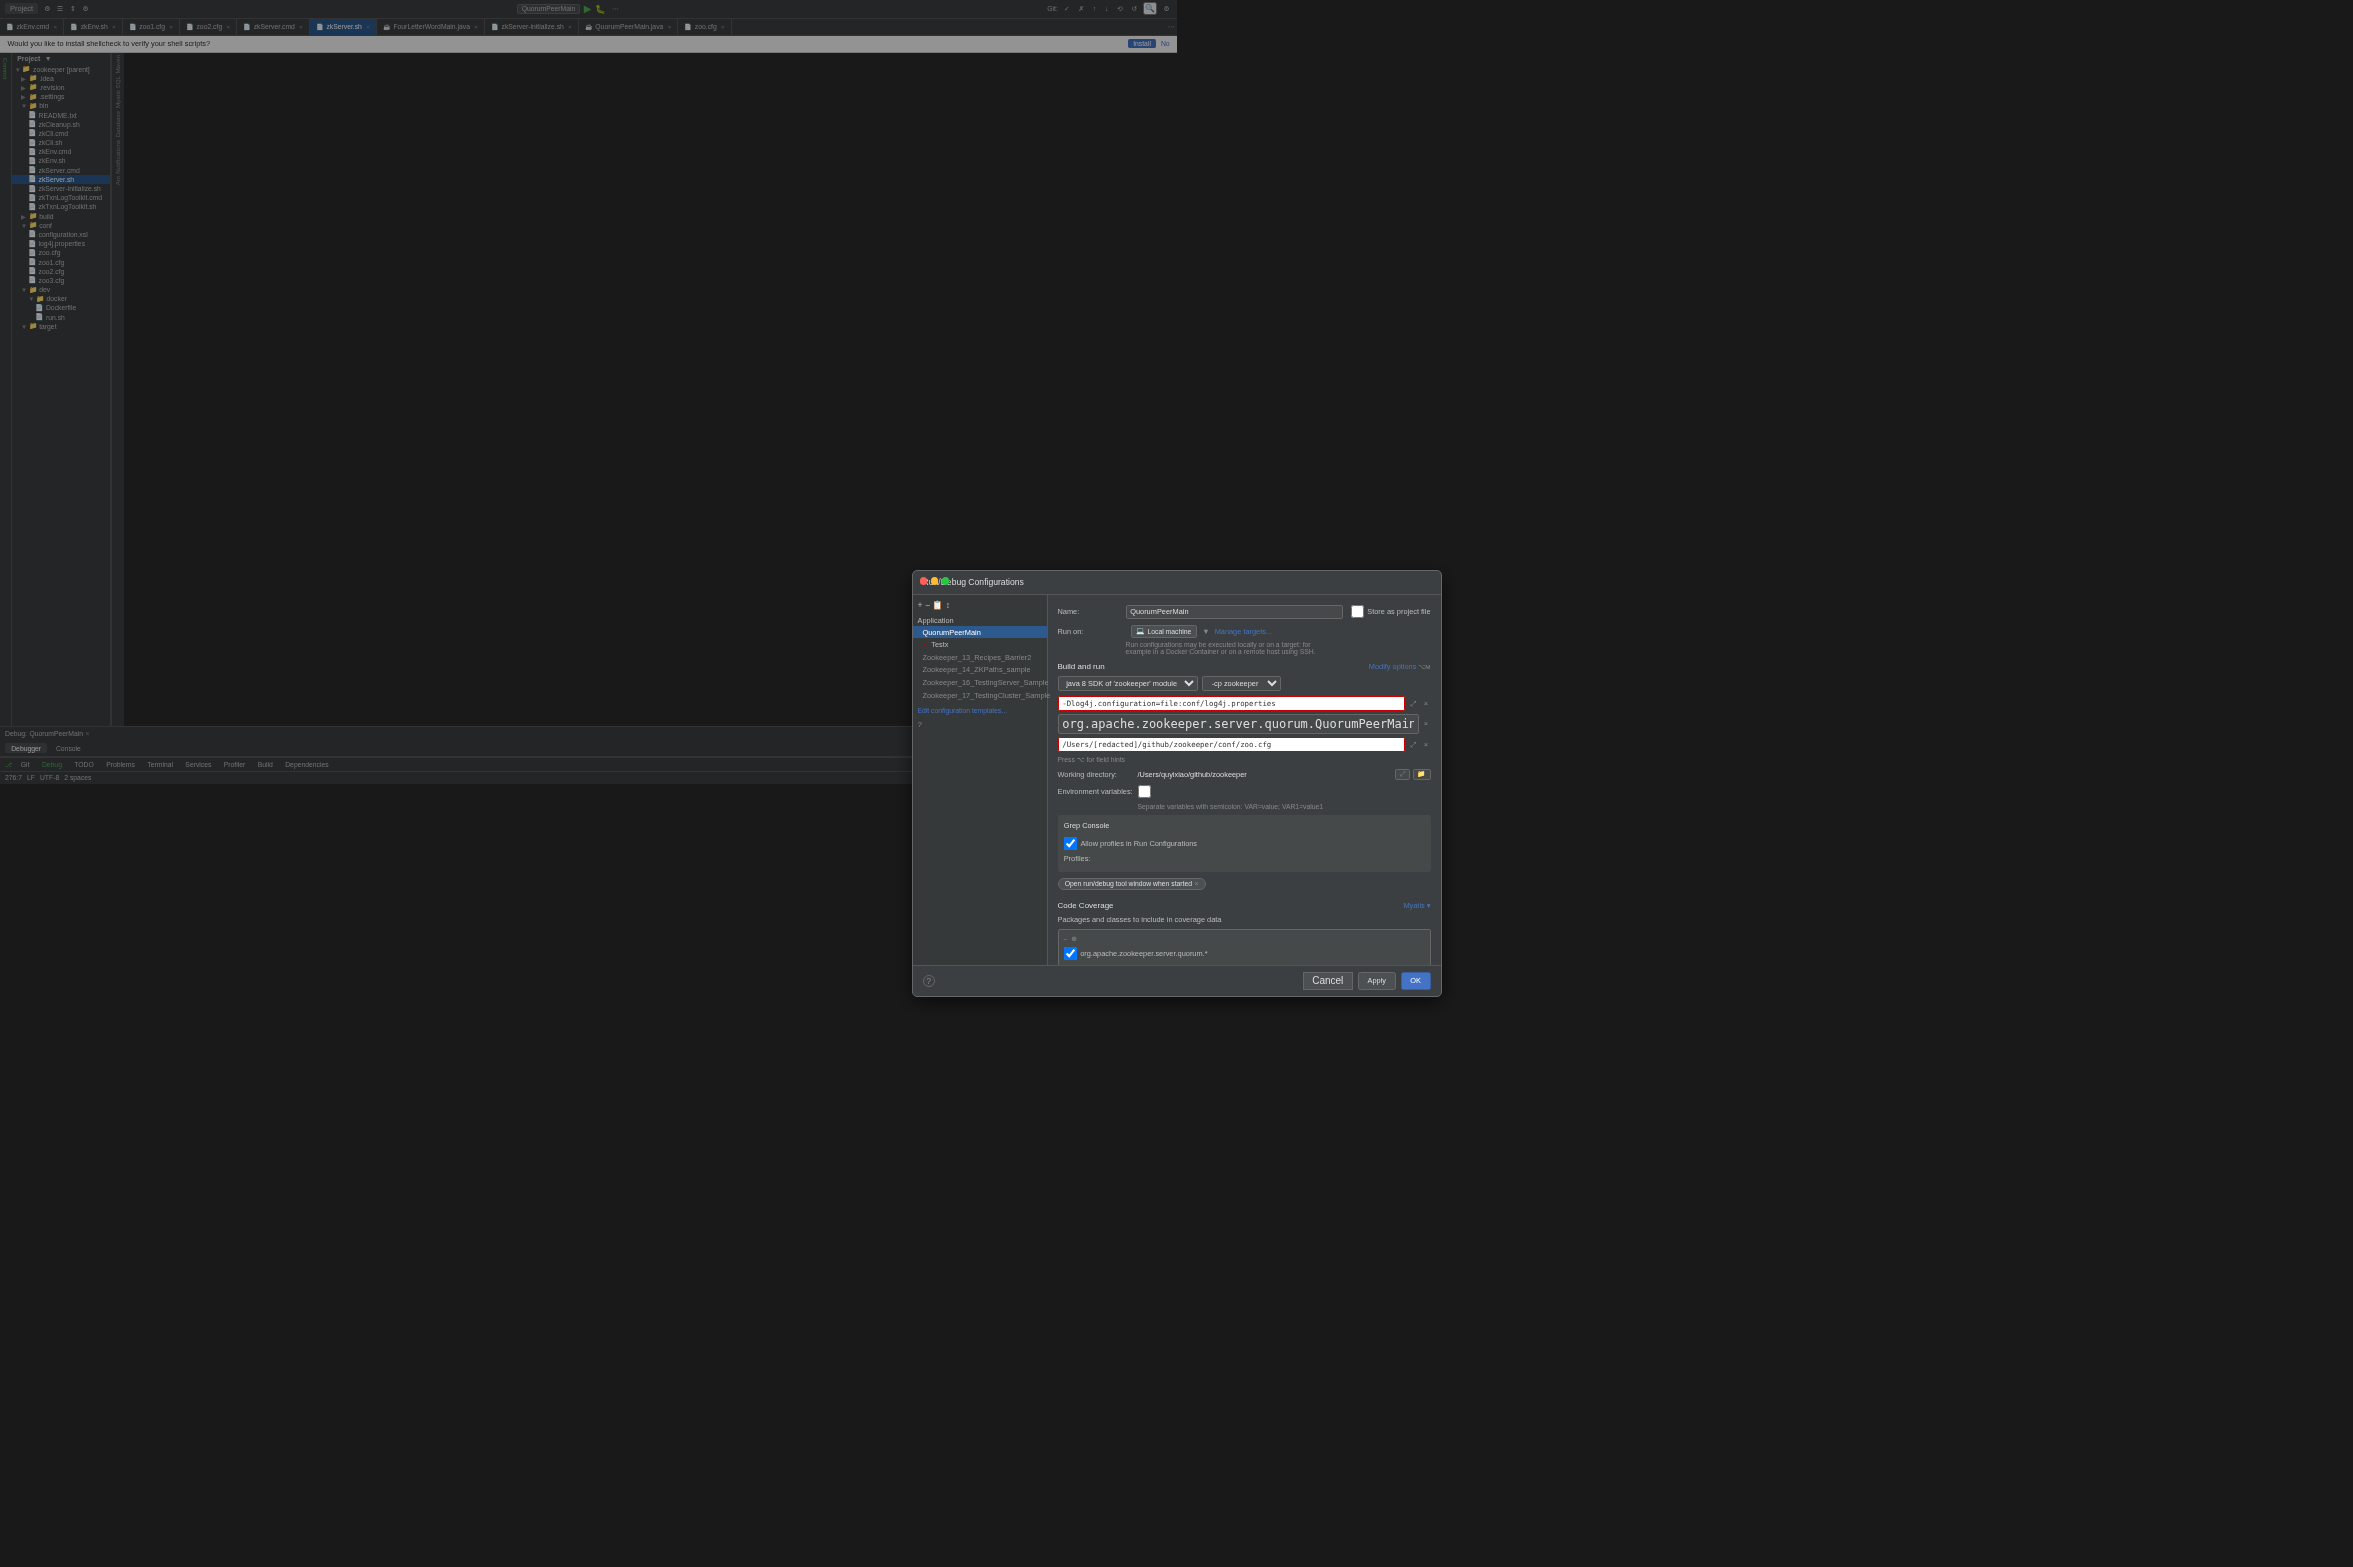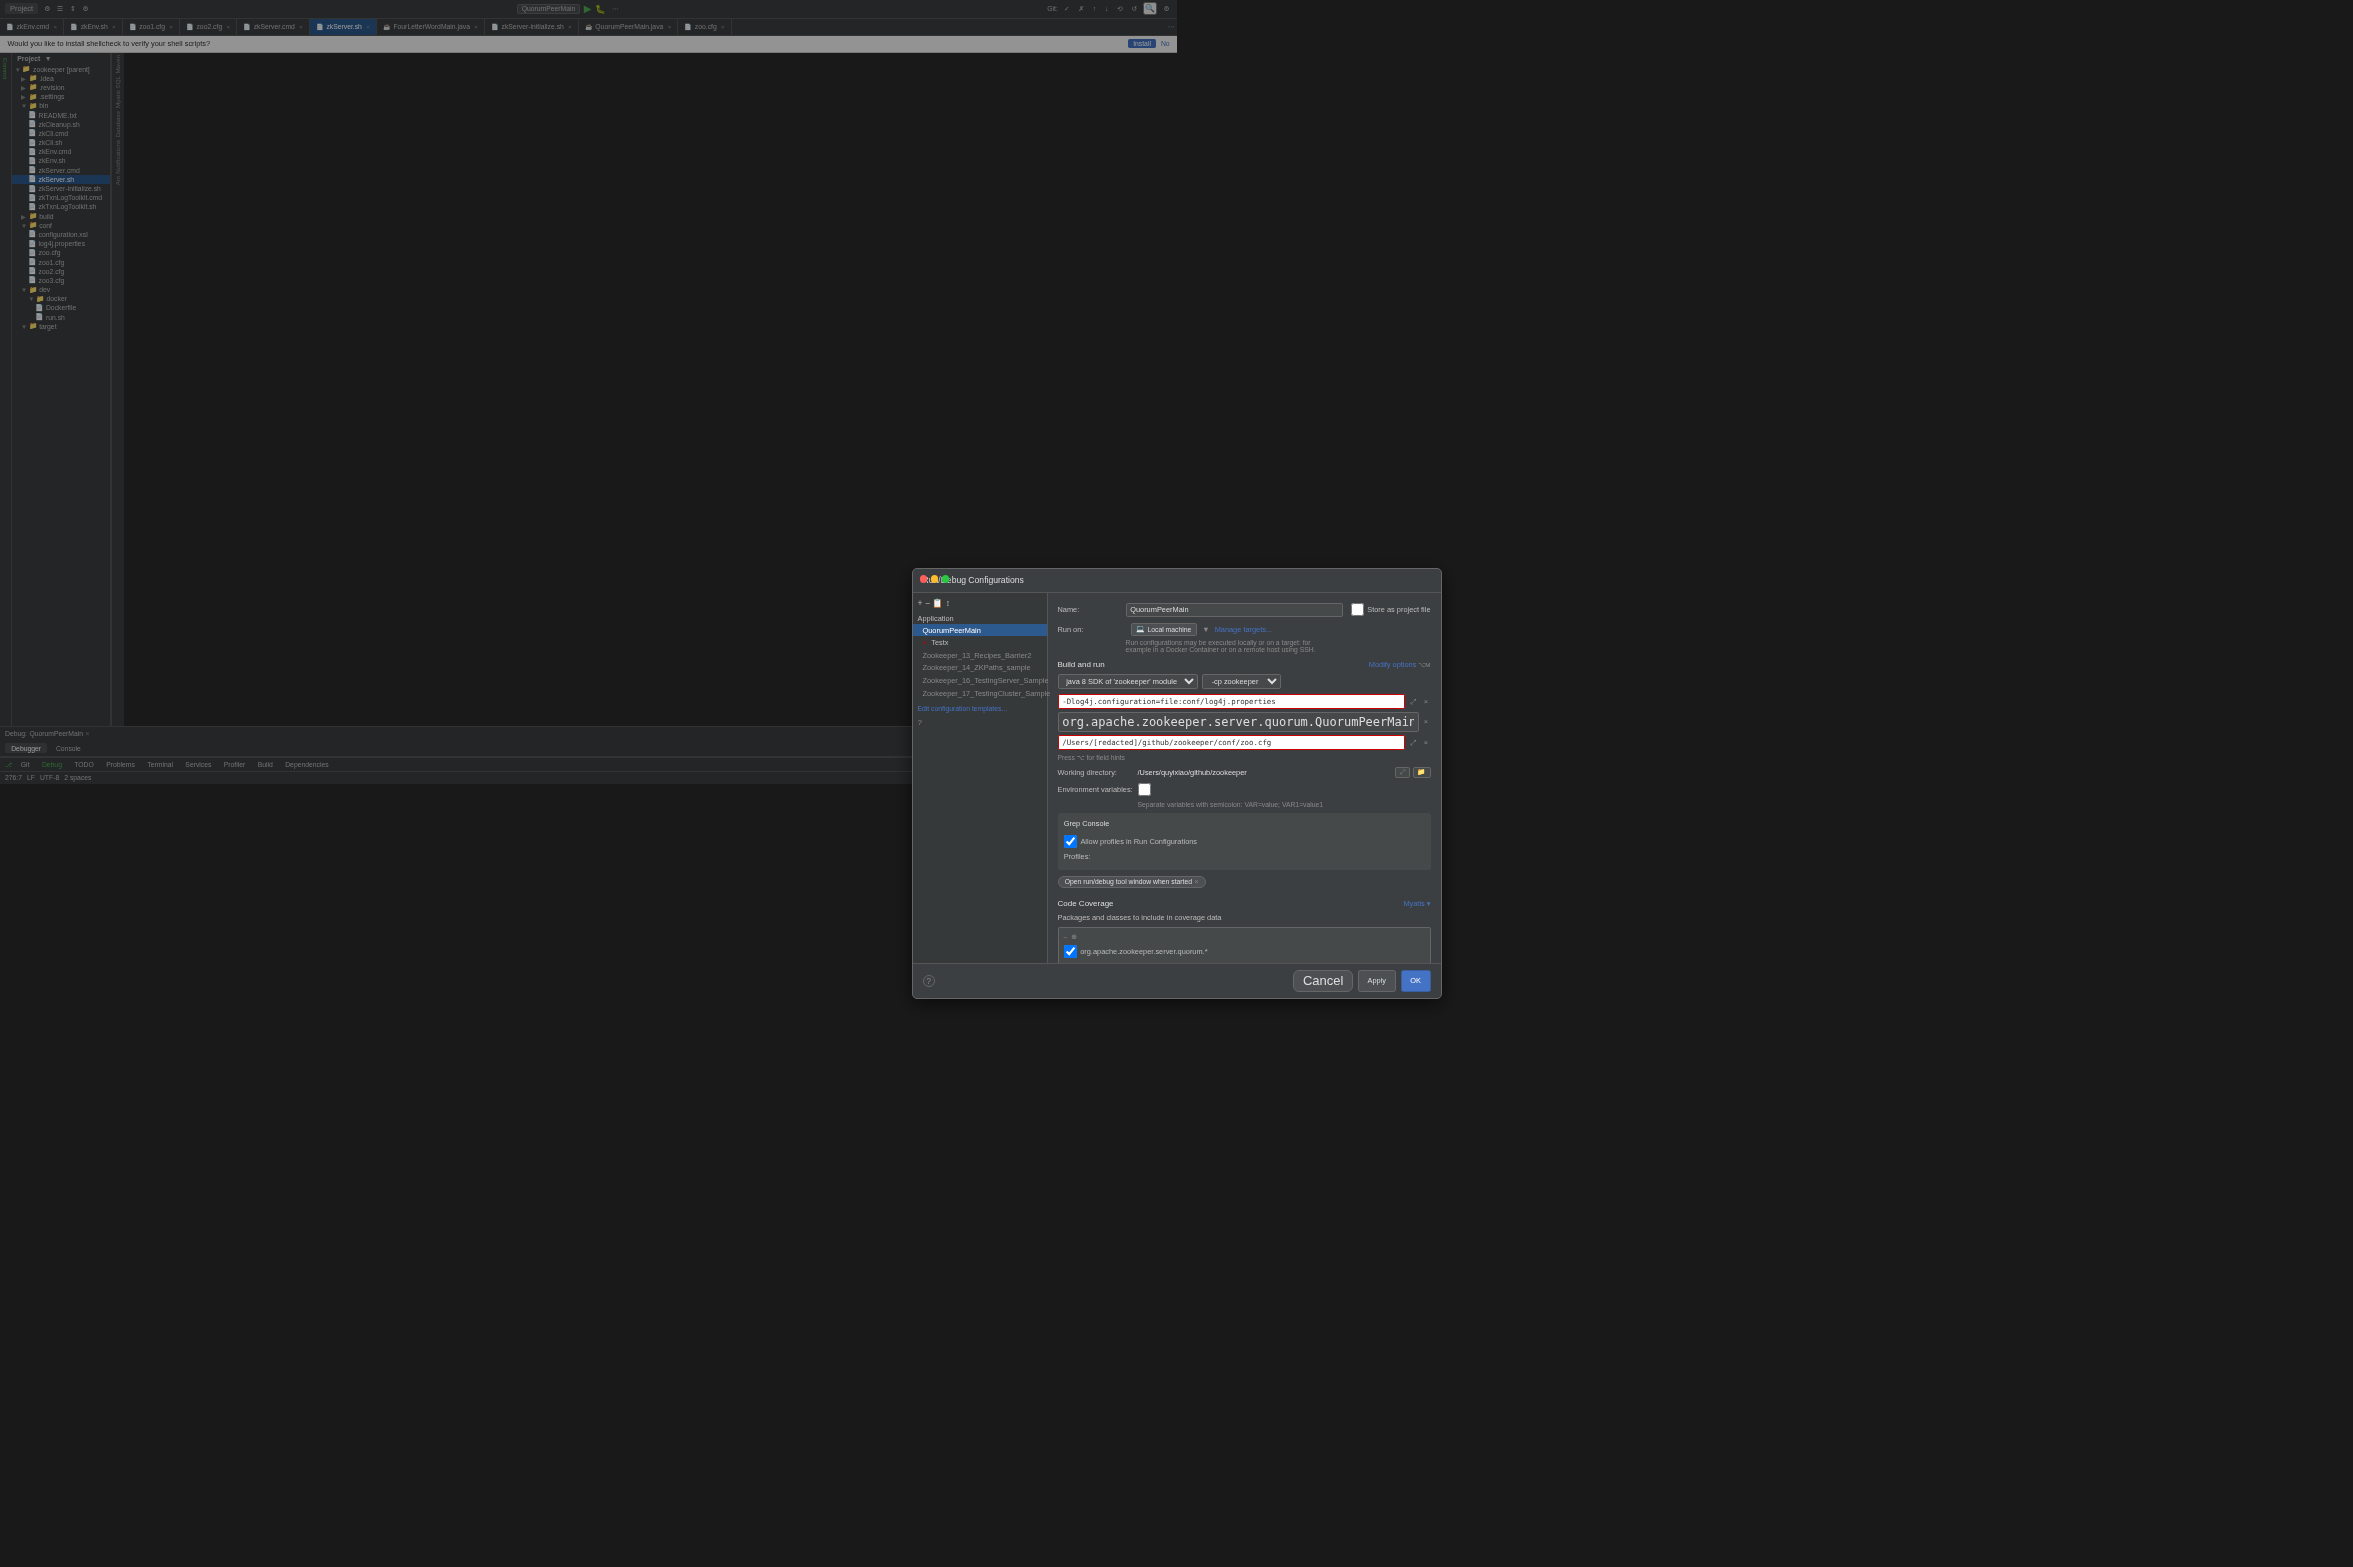--- a/index.html
+++ b/index.html
@@ -108,21 +108,21 @@
     .coverage-desc { font-size: 7.4px; color: #bbb; margin-bottom: 5px; }
     .coverage-box { background: #45494a; border: 0.6px solid #666; border-radius: 1.8px; padding: 5px; }
     .coverage-toolbar { display: flex; gap: 3.7px; margin-bottom: 3.7px; }
     .cov-btn { font-size: 6.8px; color: #888; cursor: pointer; background: none; border: none; }
     .coverage-item { display: flex; align-items: center; gap: 3.7px; font-size: 7.4px; color: #bbb; }
 
     .dialog-footer { display: flex; align-items: center; justify-content: space-between; padding: 6.2px 10px; border-top: 0.6px solid #555; }
     .footer-left { display: flex; align-items: center; gap: 5px; }
     .help-btn { font-size: 8.6px; color: #888; cursor: pointer; background: none; border: 0.6px solid #666; border-radius: 50%; width: 12.3px; height: 12.3px; display: flex; align-items: center; justify-content: center; }
     .footer-right { display: flex; gap: 5px; }
-    .btn-cancel { background: #4c5052; border: 0.6px solid #666; border-radius: 6px; padding: 2.5px 8.6px; color: #ddd; cursor: pointer; font-size: 13px; }
+    .btn-cancel { background: #4c5052; border: 0.6px solid #666; border-radius: 0; padding: 2.5px 8.6px; color: #ddd; cursor: pointer; font-size: 10px; }
     .btn-apply { background: #4c5052; border: 0.6px solid #666; border-radius: 2.5px; padding: 2.5px 8.6px; color: #ddd; cursor: pointer; font-size: 7.4px; }
     .btn-ok { background: #4472c4; border: 0.6px solid #3a5fa0; border-radius: 2.5px; padding: 2.5px 8.6px; color: #fff; cursor: pointer; font-size: 7.4px; }
 
     
     .status-bar { height: 13.5px; background: #3c3f41; border-top: 0.6px solid #555; display: flex; align-items: center; padding: 0 5px; gap: 5px; font-size: 6.8px; color: #bbb; }
     .debug-tab-bar { height: 17px; background: #3c3f41; border-bottom: 0.6px solid #555; display: flex; align-items: center; padding: 0 5px; gap: 2.5px; }
     .debug-tab { font-size: 6.8px; color: #bbb; padding: 1.2px 6.2px; cursor: pointer; border-radius: 1.8px; }
     .debug-tab.active { background: #4e5254; color: #fff; }
     .debug-output { background: #2b2b2b; padding: 2.5px 5px; font-size: 6.8px; color: #a9b7c6; font-family: monospace; }
     .process-text { color: #bbb; }

